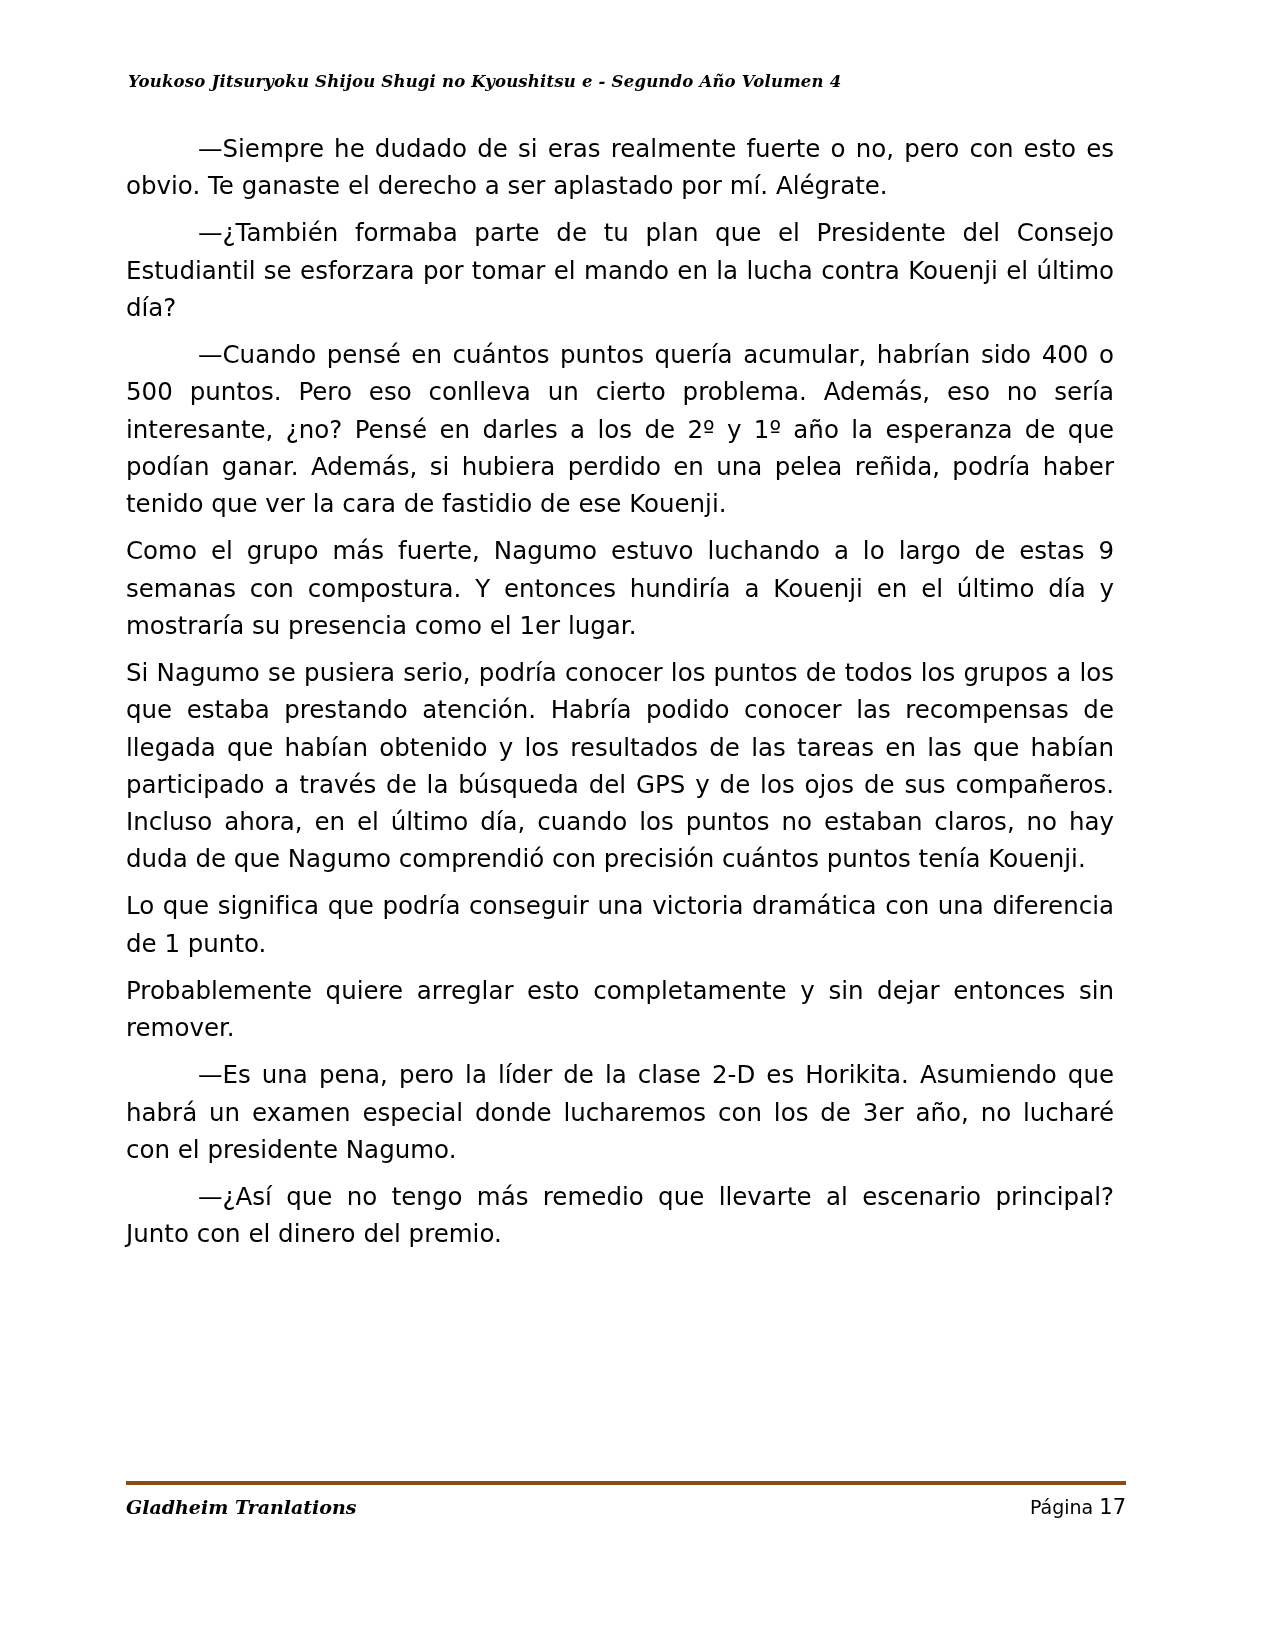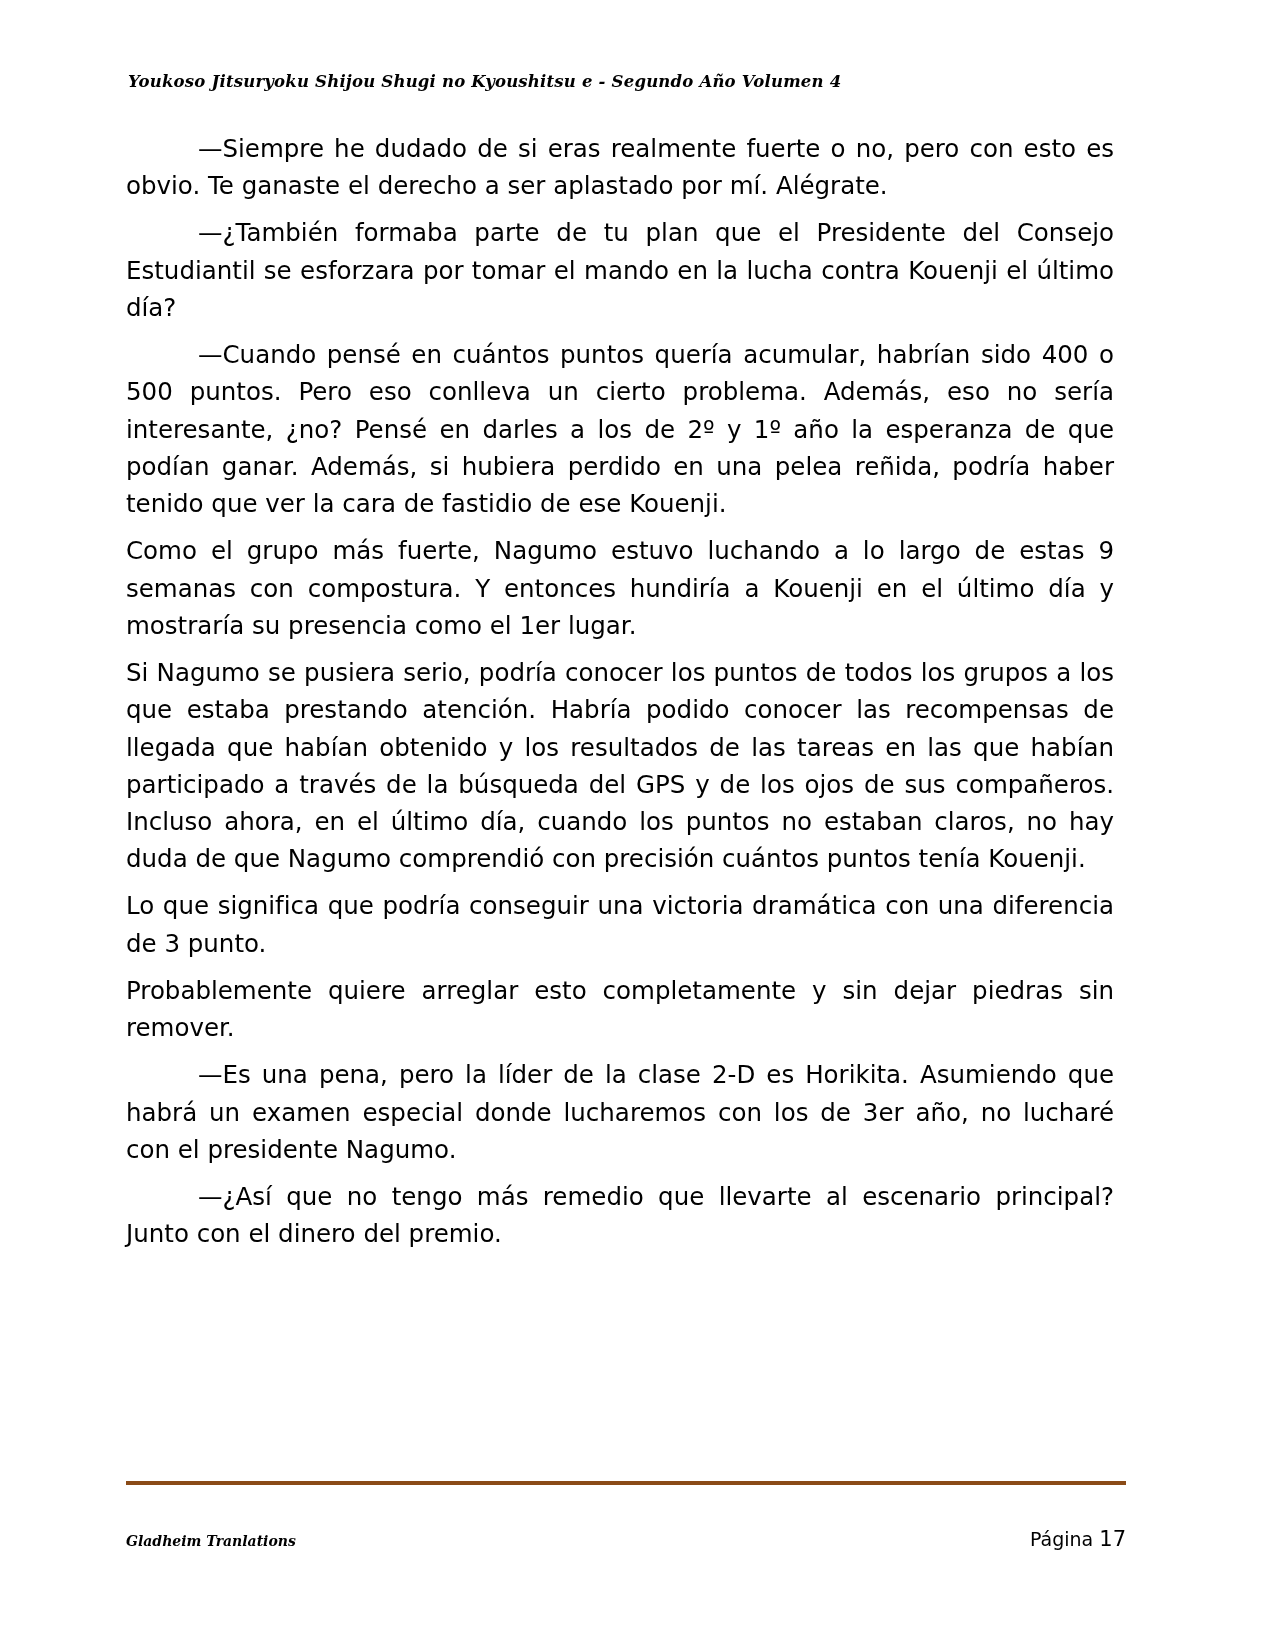--- a/index.html
+++ b/index.html
@@ -67,45 +67,44 @@
     top: 1495px;
     width: 1000px;
     display: flex;
     justify-content: space-between;
     align-items: baseline;
   }
   .footer-left {
     font-family: "DejaVu Serif", serif;
     font-weight: bold;
     font-style: italic;
-    font-size: 14px;
+    font-size: 19px;
   }
   .footer-right {
     font-size: 19px;
-    margin-top: 32px;
   }
   .footer-right .pagenum {
     font-size: 21px;
   }
 </style>
 </head>
 <body>
 
 <div class="page">
 
   <div class="header">Youkoso Jitsuryoku Shijou Shugi no Kyoushitsu e - Segundo Año Volumen 4</div>
 
   <div class="content">
     <p class="para indent">—Siempre he dudado de si eras realmente fuerte o no, pero con esto es obvio. Te ganaste el derecho a ser aplastado por mí. Alégrate.</p>
     <p class="para indent">—¿También formaba parte de tu plan que el Presidente del Consejo Estudiantil se esforzara por tomar el mando en la lucha contra Kouenji el último día?</p>
     <p class="para indent">—Cuando pensé en cuántos puntos quería acumular, habrían sido 400 o 500 puntos. Pero eso conlleva un cierto problema. Además, eso no sería interesante, ¿no? Pensé en darles a los de 2º y 1º año la esperanza de que podían ganar. Además, si hubiera perdido en una pelea reñida, podría haber tenido que ver la cara de fastidio de ese Kouenji.</p>
     <p class="para">Como el grupo más fuerte, Nagumo estuvo luchando a lo largo de estas 9 semanas con compostura. Y entonces hundiría a Kouenji en el último día y mostraría su presencia como el 1er lugar.</p>
     <p class="para">Si Nagumo se pusiera serio, podría conocer los puntos de todos los grupos a los que estaba prestando atención. Habría podido conocer las recompensas de llegada que habían obtenido y los resultados de las tareas en las que habían participado a través de la búsqueda del GPS y de los ojos de sus compañeros. Incluso ahora, en el último día, cuando los puntos no estaban claros, no hay duda de que Nagumo comprendió con precisión cuántos puntos tenía Kouenji.</p>
-    <p class="para">Lo que significa que podría conseguir una victoria dramática con una diferencia de 3 punto.</p>
-    <p class="para">Probablemente quiere arreglar esto completamente y sin dejar piedras sin remover.</p>
+    <p class="para">Lo que significa que podría conseguir una victoria dramática con una diferencia de 1 punto.</p>
+    <p class="para">Probablemente quiere arreglar esto completamente y sin dejar entonces sin remover.</p>
     <p class="para indent">—Es una pena, pero la líder de la clase 2-D es Horikita. Asumiendo que habrá un examen especial donde lucharemos con los de 3er año, no lucharé con el presidente Nagumo.</p>
     <p class="para indent">—¿Así que no tengo más remedio que llevarte al escenario principal? Junto con el dinero del premio.</p>
   </div>
 
   <div class="footer-rule" style="background: rgb(138, 75, 23);"></div>
 
   <div class="footer">
     <div class="footer-left">Gladheim Tranlations</div>
     <div class="footer-right">
       <span>Página</span>

